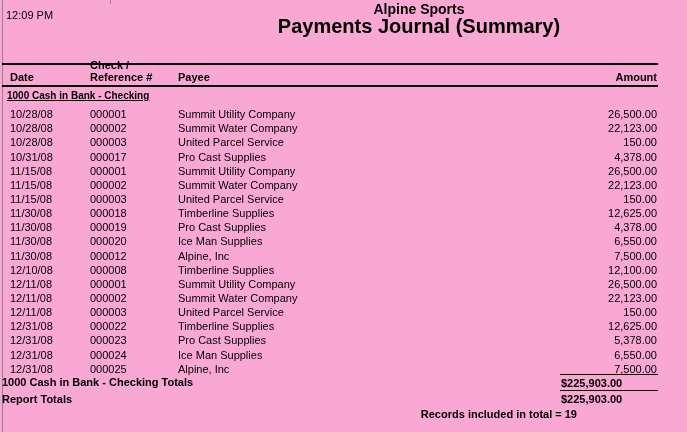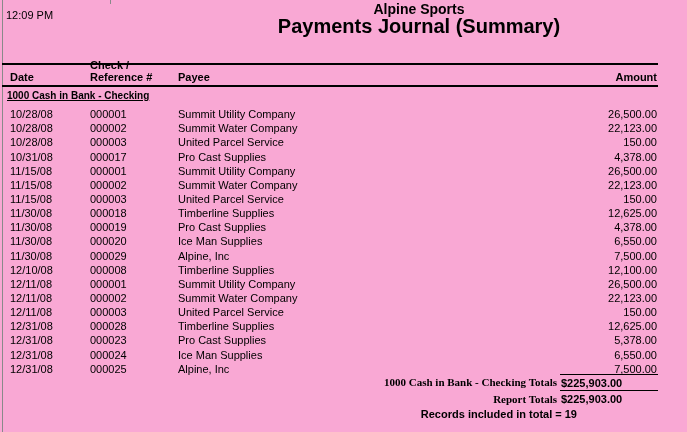--- a/index.html
+++ b/index.html
@@ -65,24 +65,23 @@
     position: absolute; left: 2px; top: 106px;
     width: 656px; font-size: 11px;
   }
   .row { display: flex; align-items: flex-end; height: 14.15px; }
   .totals {
     position: absolute; left: 2px; top: 374px;
     width: 656px; font-size: 11px; font-weight: bold;
   }
   .total-row { display: flex; align-items: stretch; }
   .total-label {
-    width: 555px; text-align: right;
+    width: 555px; text-align: left;
     white-space: nowrap;
     padding-top: 2px;
-    font-family: Liberation Serif, serif;
   }
   .total-amount {
     width: 98px; margin-left: 3px;
     text-align: left;
     padding: 2px 1px 1px 1px;
     box-sizing: border-box;
   }
   .total-amount.ruled {
     border-top: 1px solid #000;
     border-bottom: 1px solid #000;
@@ -176,21 +175,21 @@
         <div class="cell amount">4,378.00</div>
       </div>
       <div class="row">
         <div class="cell date">11/30/08</div>
         <div class="cell check">000020</div>
         <div class="cell payee">Ice Man Supplies</div>
         <div class="cell amount">6,550.00</div>
       </div>
       <div class="row">
         <div class="cell date">11/30/08</div>
-        <div class="cell check">000029</div>
+        <div class="cell check">000012</div>
         <div class="cell payee">Alpine, Inc</div>
         <div class="cell amount">7,500.00</div>
       </div>
       <div class="row">
         <div class="cell date">12/10/08</div>
         <div class="cell check">000008</div>
         <div class="cell payee">Timberline Supplies</div>
         <div class="cell amount">12,100.00</div>
       </div>
       <div class="row">
@@ -206,21 +205,21 @@
         <div class="cell amount">22,123.00</div>
       </div>
       <div class="row">
         <div class="cell date">12/11/08</div>
         <div class="cell check">000003</div>
         <div class="cell payee">United Parcel Service</div>
         <div class="cell amount">150.00</div>
       </div>
       <div class="row">
         <div class="cell date">12/31/08</div>
-        <div class="cell check">000028</div>
+        <div class="cell check">000022</div>
         <div class="cell payee">Timberline Supplies</div>
         <div class="cell amount">12,625.00</div>
       </div>
       <div class="row">
         <div class="cell date">12/31/08</div>
         <div class="cell check">000023</div>
         <div class="cell payee">Pro Cast Supplies</div>
         <div class="cell amount">5,378.00</div>
       </div>
       <div class="row">

